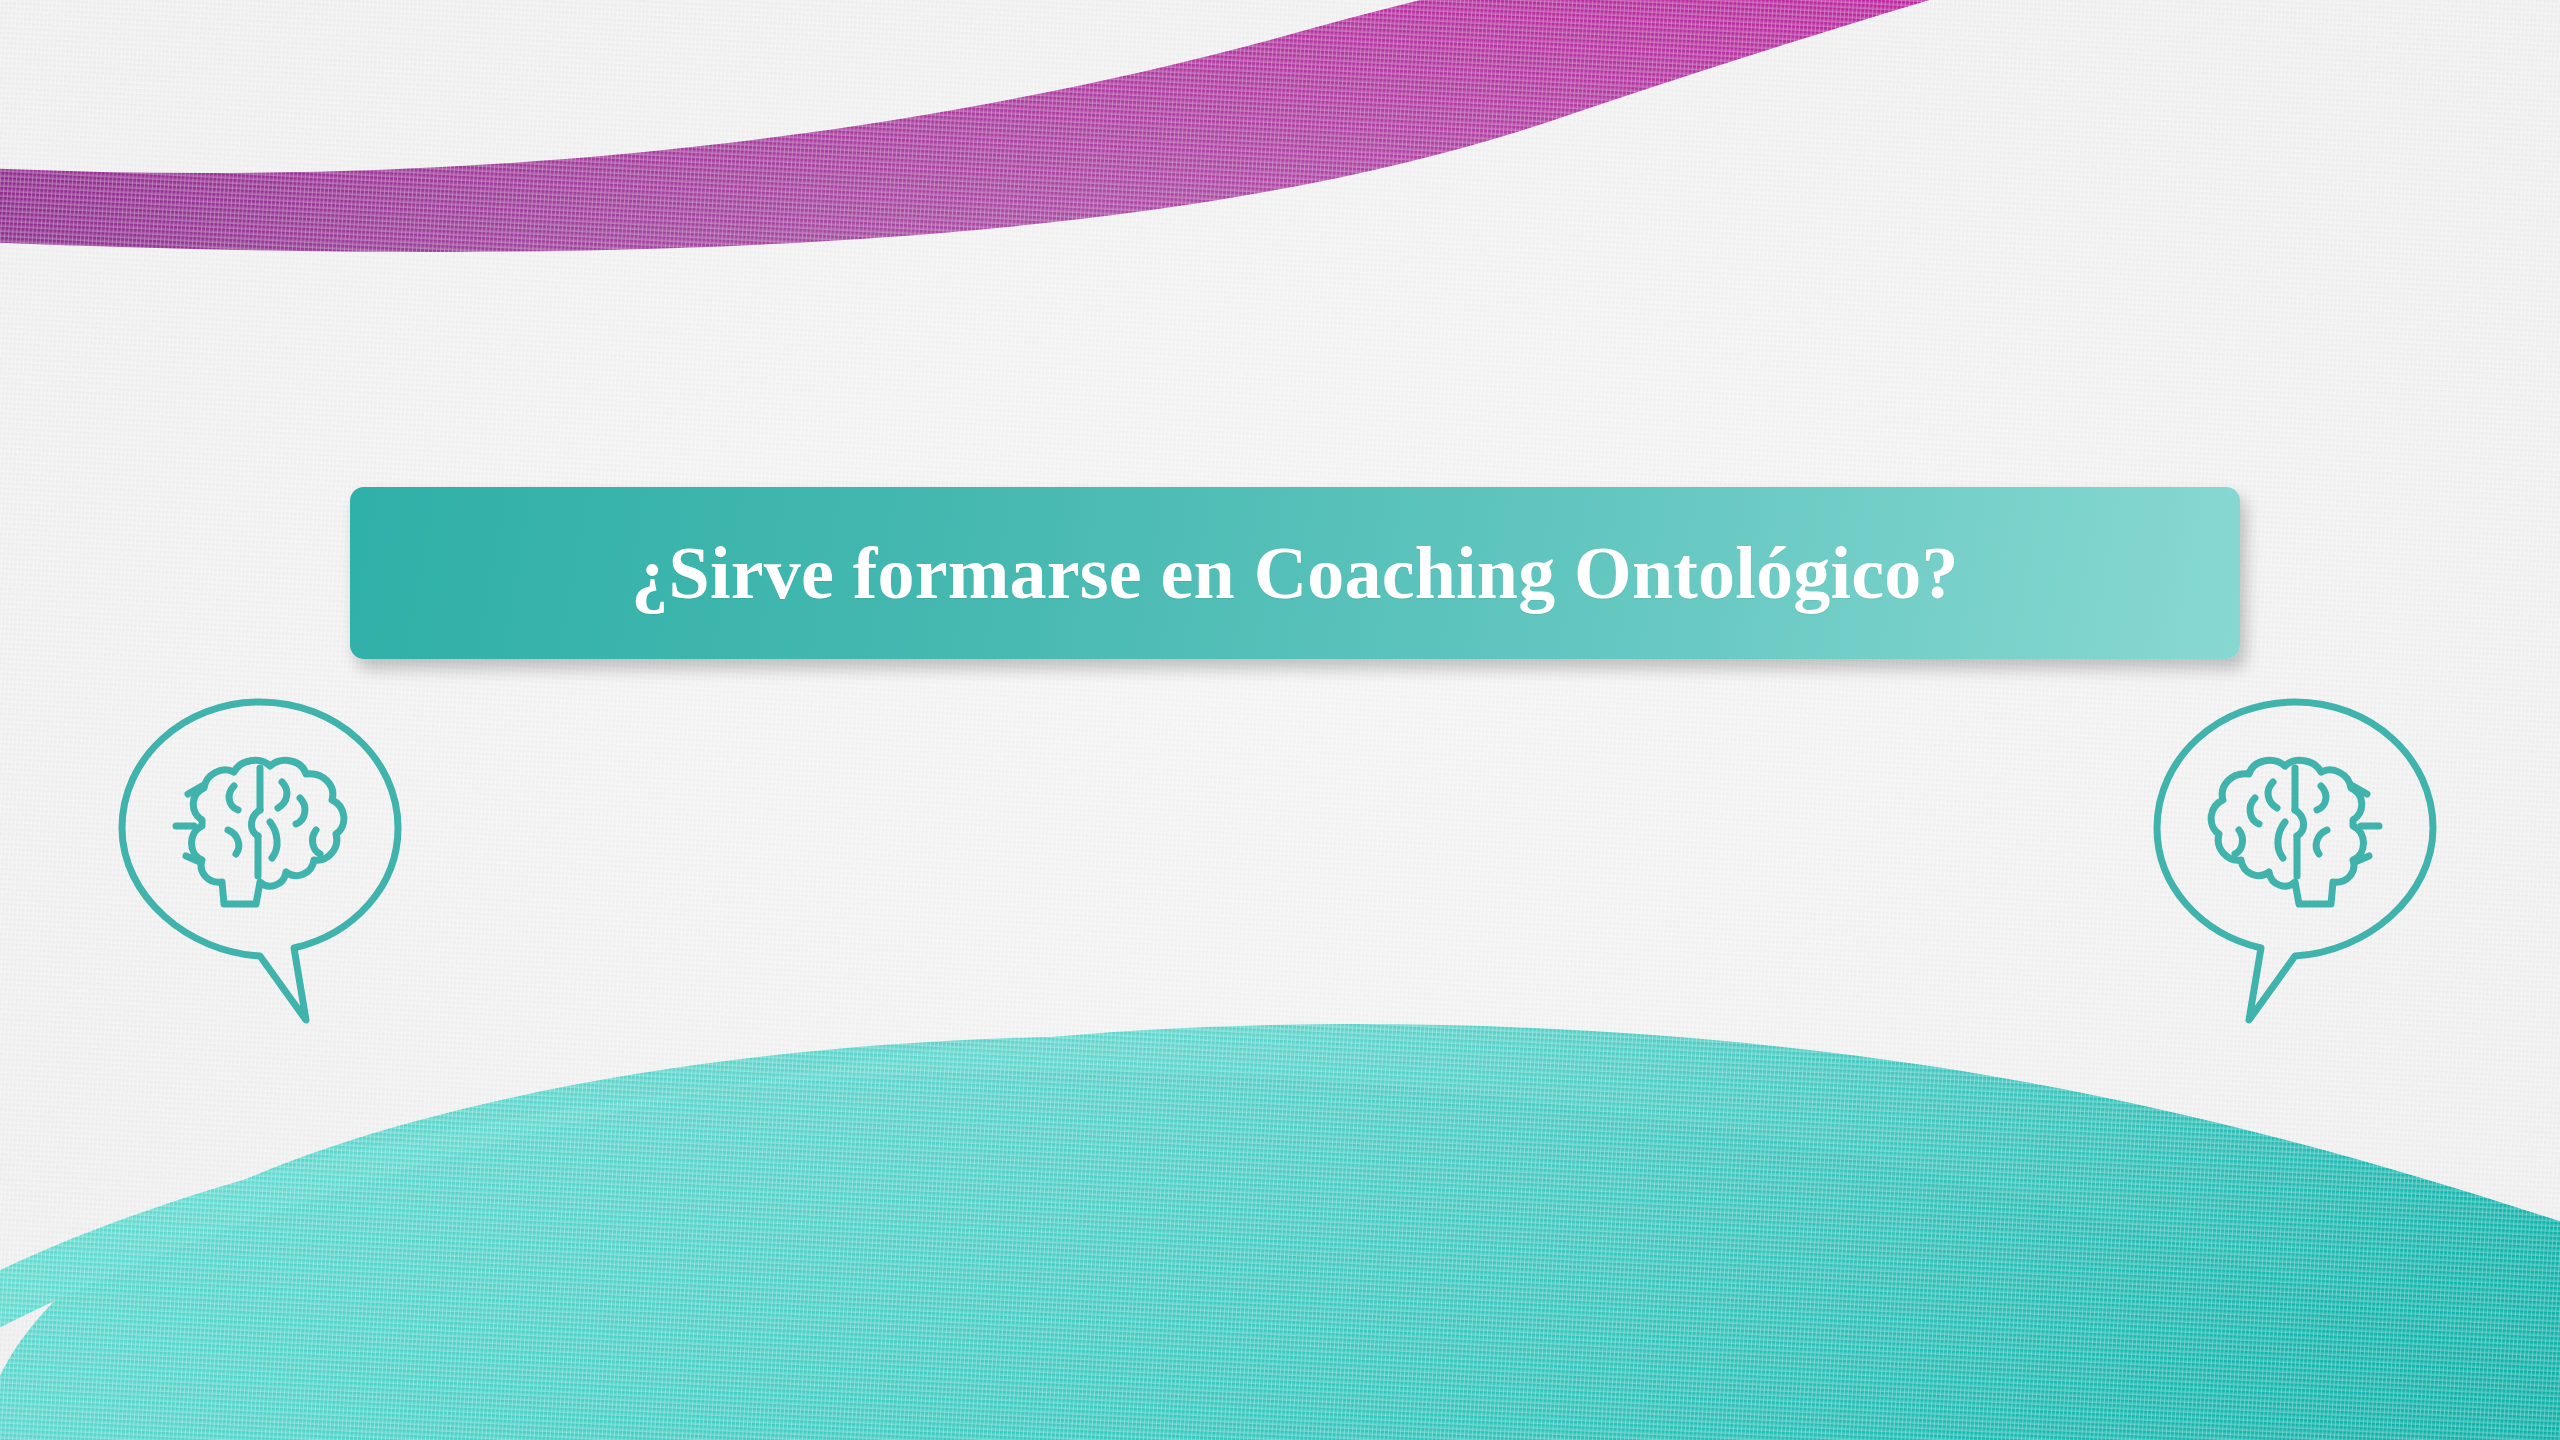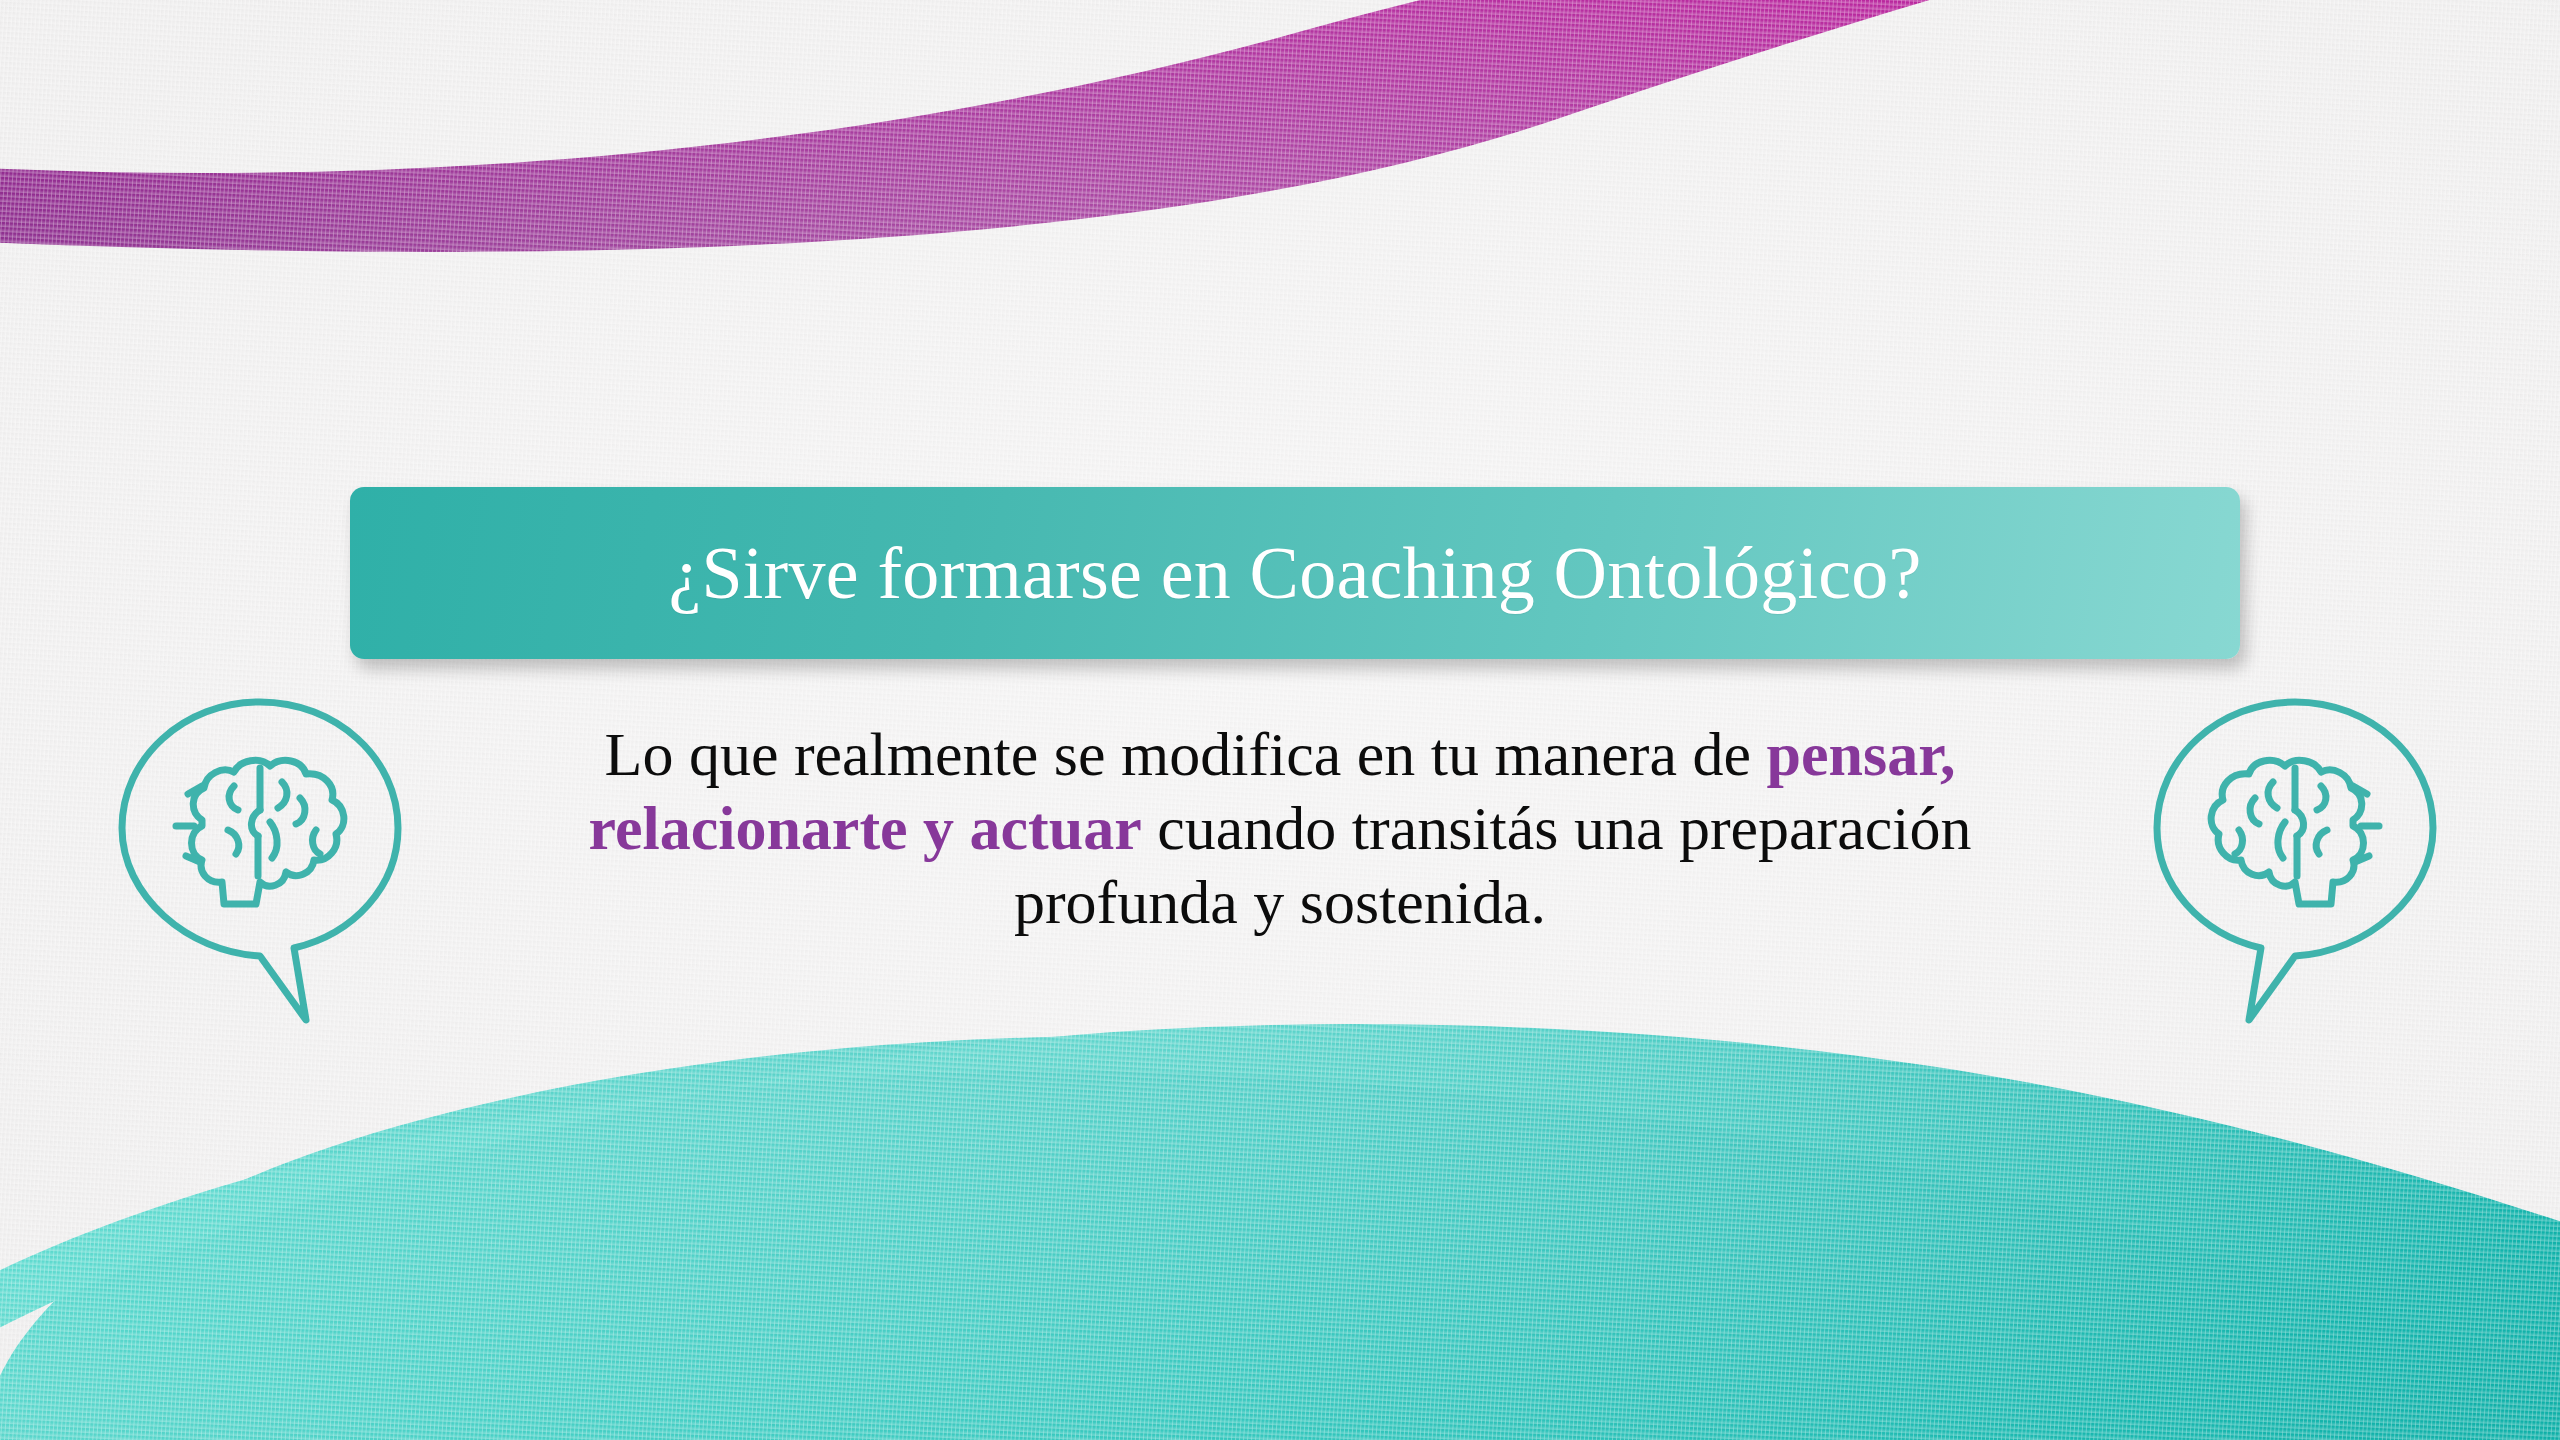--- a/index.html
+++ b/index.html
@@ -80,21 +80,21 @@
     background: linear-gradient(100deg, #2fb0a8 0%, #45b8b0 32%, #63c7c0 66%, #88d8d2 100%);
     box-shadow: 6px 10px 16px rgba(0,0,0,0.22);
     display: flex;
     align-items: center;
     justify-content: center;
     z-index: 6;
   }
   .banner-title {
     color: #ffffff;
     font-size: 74px;
-    font-weight: normal;
+    font-weight: bold;
     line-height: 1;
     letter-spacing: 0.2px;
     white-space: nowrap;
     text-shadow: 0 1px 1px rgba(0,0,0,0.06);
   }
 
   
   .body-copy {
     position: absolute;
     left: 470px;
@@ -250,19 +250,14 @@
       <path d="M66,136 L 84,136"></path>
       <path d="M78,104 L 92,96"></path>
       <path d="M76,166 L 90,172"></path>
     </g>
   </svg>
 
   <div class="banner">
     <span class="banner-title">¿Sirve formarse en Coaching Ontológico?</span>
   </div>
 
-  <div class="body-copy">
-    <span>Lo que realmente se modifica en tu manera de</span>
-    <span class="accent">pensar, relacionarte y actuar</span><span> cuando transitás</span>
-    <span>una preparación profunda y sostenida.</span>
-  </div>
 
 </div>
 
 </body></html>

